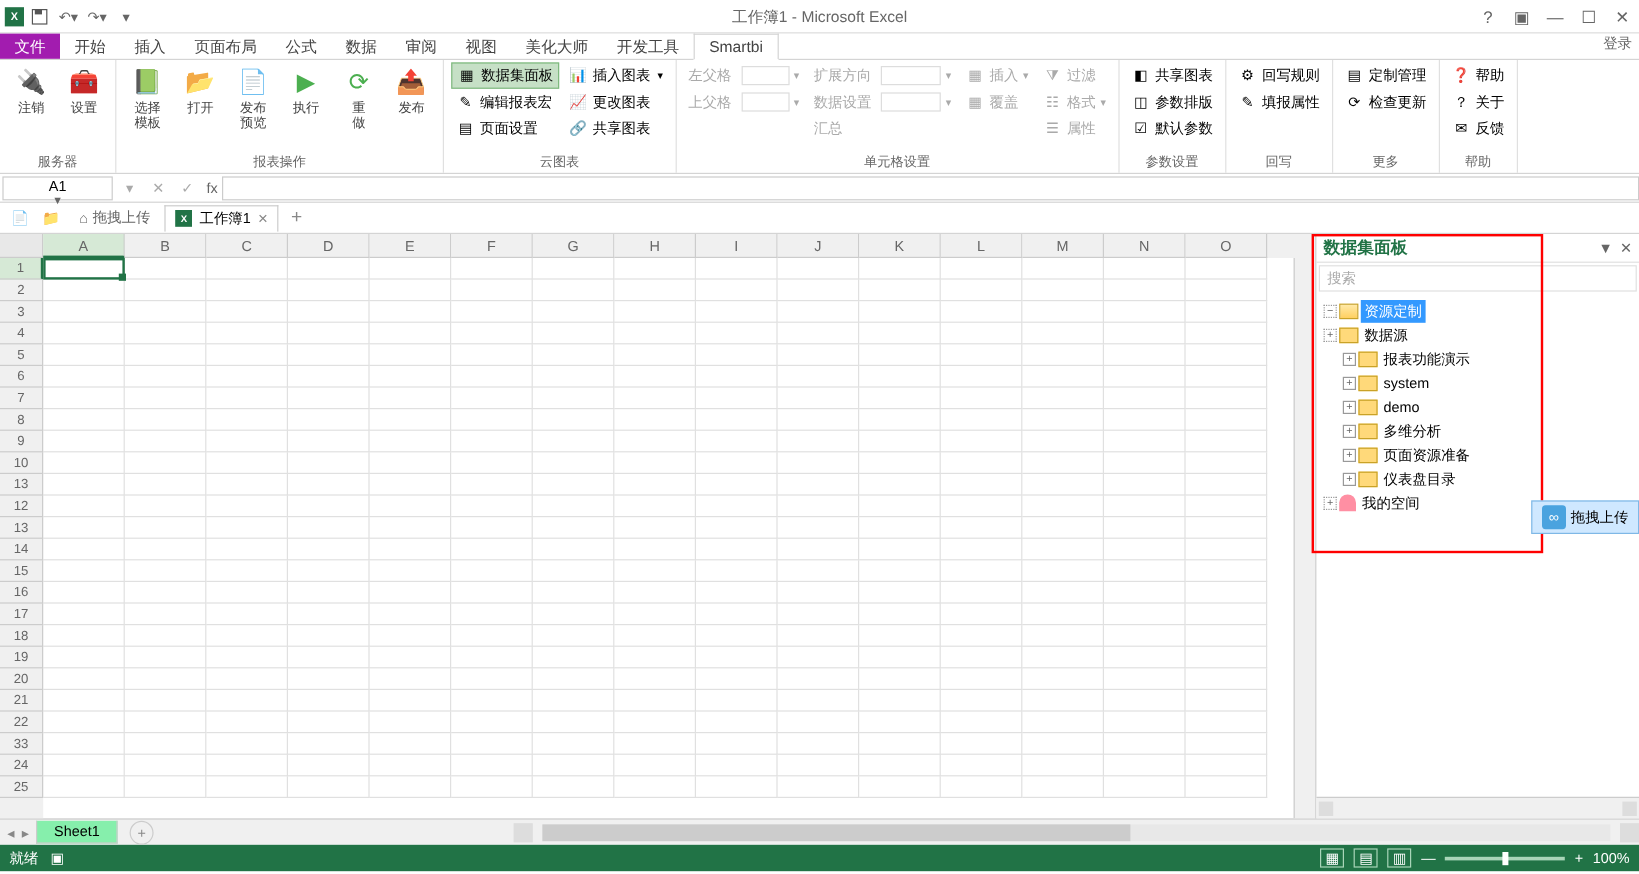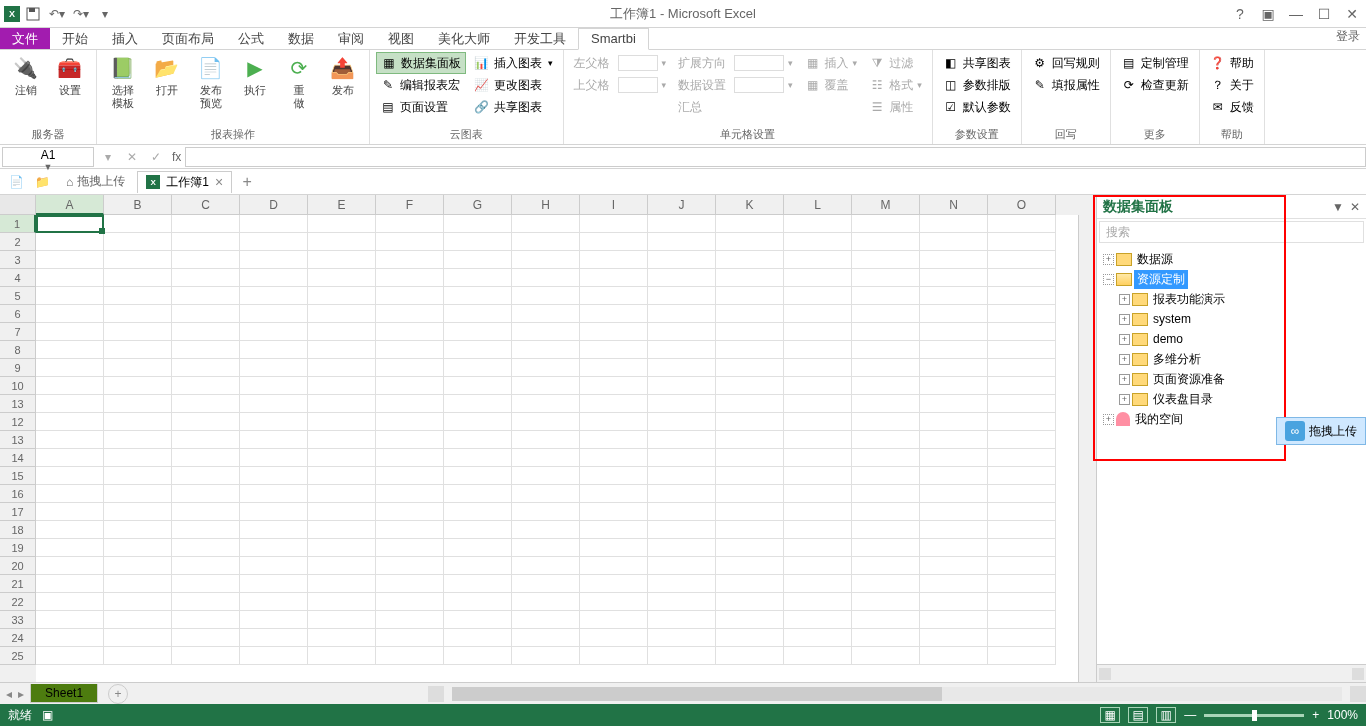--- a/index.html
+++ b/index.html
@@ -91,21 +91,21 @@
 .drag-upload { position: absolute; right: 0; top: 222px; background: #cfe8ff; border: 1px solid #7fb8e6; padding: 3px 8px; display: flex; align-items: center; gap: 4px; font-size: 12px; z-index: 10; }
 .drag-upload .di { width: 20px; height: 20px; background: #4aa3df; border-radius: 3px; display: flex; align-items: center; justify-content: center; color: #fff; }
 .panel-hscroll { height: 18px; background: #f0f0f0; border-top: 1px solid #ccc; position: relative; }
 .panel-hscroll::before, .panel-hscroll::after { content:''; position:absolute; top:3px; width:12px; height:12px; background:#ddd; }
 .panel-hscroll::before { left:2px; } .panel-hscroll::after { right:2px; }
 
 
 .sheet-tabs-bar { height: 22px; border-top: 1px solid #ccc; display: flex; align-items: center; background: #f0f0f0; }
 .st-nav { display: flex; padding: 0 6px; gap: 6px; color: #888; }
 .st-nav span { cursor: pointer; }
-.sheet-tab { background: #4d7c0f; border: 1px solid #ccc; border-top: none; padding: 2px 14px; font-size: 12px; cursor: pointer; }
+.sheet-tab { background: #86efac; border: 1px solid #ccc; border-top: none; padding: 2px 14px; font-size: 12px; cursor: pointer; }
 .st-add { width: 20px; height: 20px; display: flex; align-items: center; justify-content: center; border: 1px solid #ccc; border-radius: 50%; margin-left: 10px; color: #888; cursor: pointer; }
 .hscroll-track { flex: 1; margin: 0 8px; height: 14px; background: #e8e8e8; position: relative; }
 .hscroll-thumb { position: absolute; left: 0; width: 55%; height: 100%; background: #ccc; }
 .hscroll-btn { width: 16px; height: 16px; background: #ddd; }
 
 
 .status-bar { height: 22px; background: #217346; color: #fff; display: flex; align-items: center; padding: 0 8px; font-size: 12px; }
 .status-left { display: flex; gap: 10px; align-items: center; justify-content: space-between; }
 .status-right { margin-left: auto; display: flex; gap: 8px; align-items: center; }
 .view-btn { width: 20px; height: 16px; border: 1px solid #a9d5b8; display: flex; align-items: center; justify-content: center; cursor: pointer; }
@@ -889,28 +889,28 @@
     <div class="panel-header">
       <span class="panel-title">数据集面板</span>
       <span class="panel-ctrl">
           <span>▼</span>
           <span>✕</span>
         </span>
     </div>
     <div class="panel-search">搜索</div>
     <div class="tree">
       <div class="tree-node">
+          <span class="tree-toggle minus dotted"></span>
+          <span class="tree-icon open"></span>
+          <span class="tree-label selected">资源定制</span>
+        </div>
+      <div class="tree-node">
           <span class="tree-toggle plus dotted"></span>
           <span class="tree-icon"></span>
           <span class="tree-label">数据源</span>
-        </div>
-      <div class="tree-node">
-          <span class="tree-toggle minus dotted"></span>
-          <span class="tree-icon open"></span>
-          <span class="tree-label selected">资源定制</span>
         </div>
       <div class="tree-node d1">
           <span class="tree-toggle plus"></span>
           <span class="tree-icon"></span>
           <span class="tree-label">报表功能演示</span>
         </div>
       <div class="tree-node d1">
           <span class="tree-toggle plus"></span>
           <span class="tree-icon"></span>
           <span class="tree-label">system</span>

